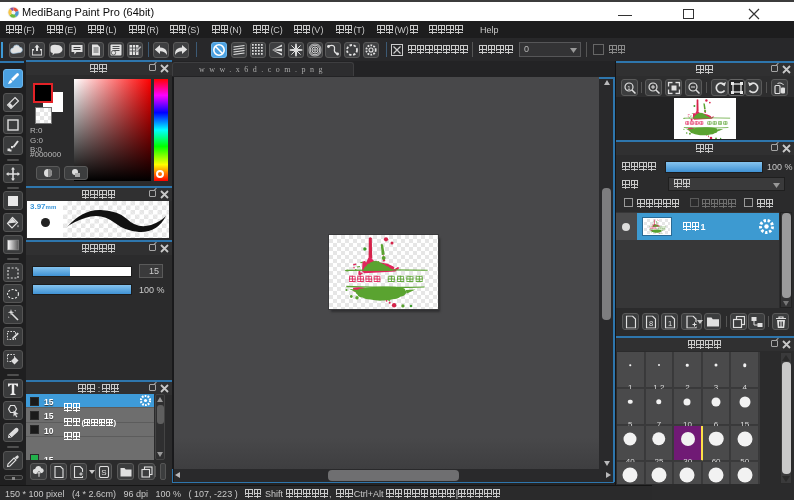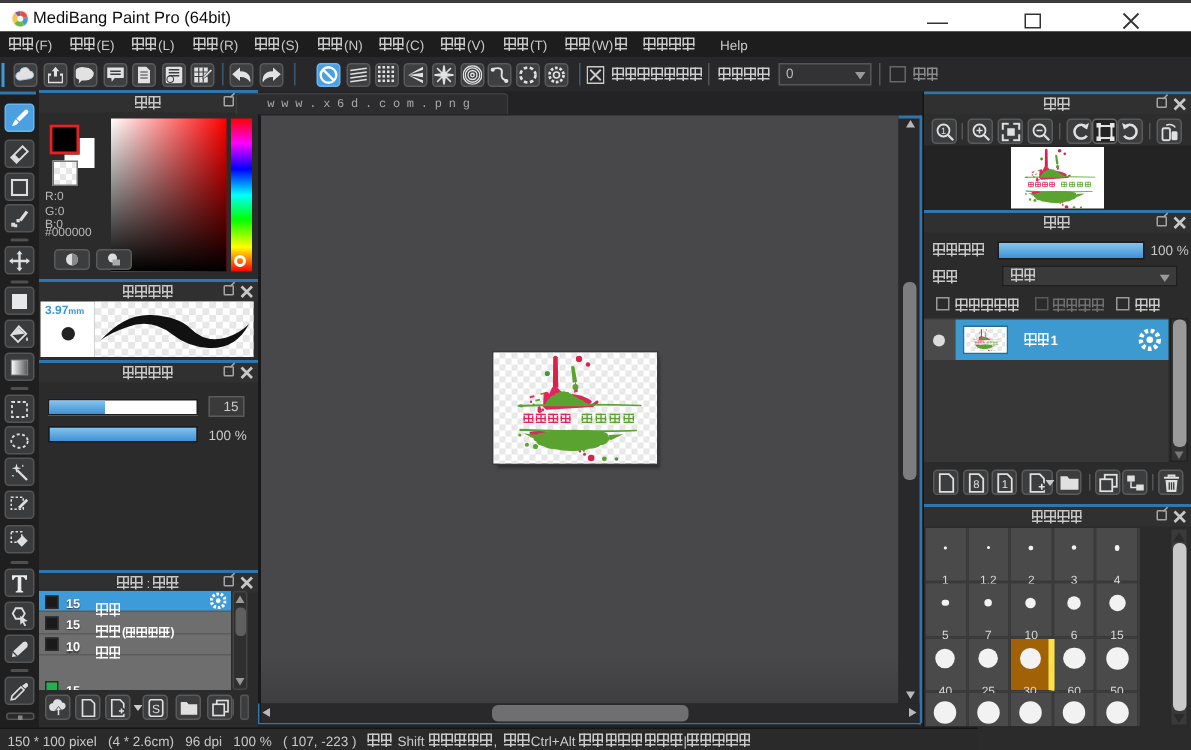--- a/index.html
+++ b/index.html
@@ -563,21 +563,21 @@
         <rect x="3.5" y="1" width="7.5" height="7.5" fill="none" stroke="#e0e0e0" stroke-width="1.1"></rect>
         <rect x="1" y="3.5" width="7.5" height="7.5" fill="#3c3d3e" stroke="#e0e0e0" stroke-width="1.1"></rect>
       </svg>
     </div>
 <svg class="abs" style="left:88.5px;top:470px" width="6" height="4" viewBox="0 0 6 4">
       <path d="M0 0 L6 0 L3 4 Z" fill="#ccc"></path>
     </svg>
 <div class="abs" style="left:155px;top:466px;width:1px;height:11px;background:#555"></div>
 <div class="abs" style="left:160px;top:463px;width:6px;height:17px;background:#3c3d3e;border:1px solid #555;border-radius:2px"></div>
 <div class="abs" style="left:172px;top:61px;width:444px;height:424px;background:#232325"></div>
-<div class="abs" style="left:157px;top:62px;width:182px;height:14px;background:#2d2d2f;border:1px solid #3e3e40;border-bottom:none;border-radius:3px 3px 0 0;color:#a8a8a8;font-size:8px;font-family:Liberation Mono, monospace;text-align:center;line-height:14px;letter-spacing:4.5px">www.x6d.com.png</div>
+<div class="abs" style="left:172px;top:62px;width:182px;height:14px;background:#2d2d2f;border:1px solid #3e3e40;border-bottom:none;border-radius:3px 3px 0 0;color:#a8a8a8;font-size:8px;font-family:Liberation Serif, serif;text-align:center;line-height:14px;letter-spacing:4.5px">www.x6d.com.png</div>
 <div class="abs" style="left:174px;top:77px;width:425px;height:391.5px;background:linear-gradient(#48484a 92%,#3e3e40)"></div>
 <div class="abs" style="left:172px;top:77px;width:2px;height:405px;background:#19191b"></div>
 <div class="chk abs" style="left:329px;top:235px;width:109px;height:74px;background-size:8px 8px;background-position:0 0,4px 4px;box-shadow:0 0 0 1px #3a3a3c,2px 3px 2px rgba(25,25,27,.55)"><svg width="109" height="74" viewBox="0 0 109 74">
         <use href="#logo"></use>
       </svg></div>
 <div class="abs" style="left:599px;top:78px;width:14px;height:390.5px;background:#29292b"></div>
 <div class="abs" style="left:599px;top:77px;width:15px;height:1.5px;background:#2e76ad"></div>
 <div class="abs" style="left:613px;top:77px;width:1.5px;height:405px;background:#2e76ad"></div>
 <div class="arr abs" style="left:603.5px;top:79.5px;border-left:3.5px solid transparent;border-right:3.5px solid transparent;border-bottom:5px solid #b9b9bb"></div>
 <div class="sbthumb abs" style="left:601.5px;top:188px;width:9.5px;height:132px"></div>
@@ -803,21 +803,21 @@
         <div class="abs" style="left:0;top:24px;width:100%;text-align:center" class2="num"><span class="num">15</span></div>
       </div>
 <div class="abs" style="left:0.0px;top:73.6px;width:27.6px;height:35.8px;background:#4a4a4b;border-right:1px solid #39393a;border-bottom:1px solid #39393a">
         <div class="abs" style="left:50%;top:13px;transform:translate(-50%,-50%);width:13px;height:13px;background:#f2f2f2;border-radius:50%"></div>
         <div class="abs" style="left:0;top:24px;width:100%;text-align:center" class2="num"><span class="num">40</span></div>
       </div>
 <div class="abs" style="left:28.6px;top:73.6px;width:27.6px;height:35.8px;background:#4a4a4b;border-right:1px solid #39393a;border-bottom:1px solid #39393a">
         <div class="abs" style="left:50%;top:13px;transform:translate(-50%,-50%);width:13.5px;height:13.5px;background:#f2f2f2;border-radius:50%"></div>
         <div class="abs" style="left:0;top:24px;width:100%;text-align:center" class2="num"><span class="num">25</span></div>
       </div>
-<div class="abs" style="left:57.2px;top:73.6px;width:31px;height:35.8px;background:#a16207;border-right:6px solid #fde047;border-bottom:1px solid #39393a">
+<div class="abs" style="left:57.2px;top:73.6px;width:31px;height:35.8px;background:#701a75;border-right:4px solid #fde047;border-bottom:1px solid #39393a">
         <div class="abs" style="left:50%;top:13px;transform:translate(-50%,-50%);width:14px;height:14px;background:#f2f2f2;border-radius:50%"></div>
         <div class="abs" style="left:0;top:24px;width:100%;text-align:center" class2="num"><span class="num">30</span></div>
       </div>
 <div class="abs" style="left:85.80000000000001px;top:73.6px;width:27.6px;height:35.8px;background:#4a4a4b;border-right:1px solid #39393a;border-bottom:1px solid #39393a">
         <div class="abs" style="left:50%;top:13px;transform:translate(-50%,-50%);width:14.5px;height:14.5px;background:#f2f2f2;border-radius:50%"></div>
         <div class="abs" style="left:0;top:24px;width:100%;text-align:center" class2="num"><span class="num">60</span></div>
       </div>
 <div class="abs" style="left:114.4px;top:73.6px;width:27.6px;height:35.8px;background:#4a4a4b;border-right:1px solid #39393a;border-bottom:1px solid #39393a">
         <div class="abs" style="left:50%;top:13px;transform:translate(-50%,-50%);width:15px;height:15px;background:#f2f2f2;border-radius:50%"></div>
         <div class="abs" style="left:0;top:24px;width:100%;text-align:center" class2="num"><span class="num">50</span></div>

